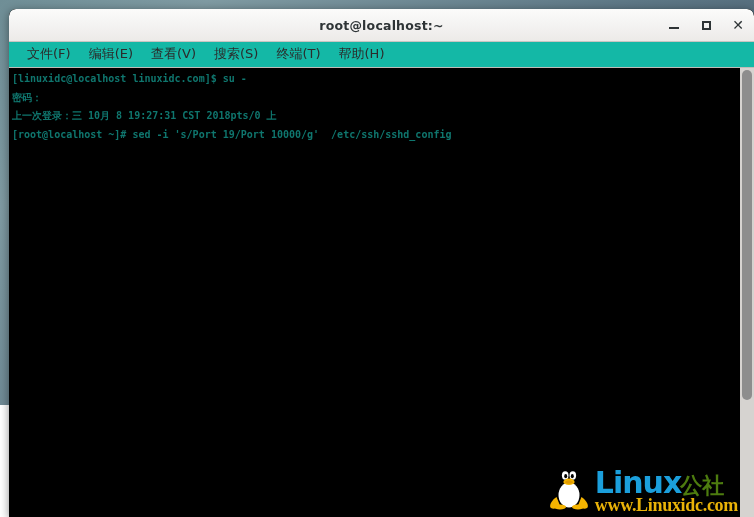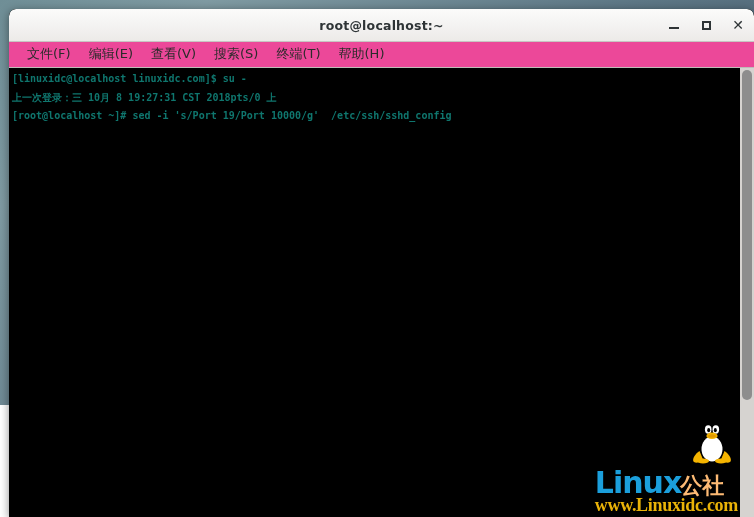--- a/index.html
+++ b/index.html
@@ -89,21 +89,21 @@
     font-size: 14px;
     font-weight: bold;
     line-height: 1;
     color: #2e3436;
   }
 
   
   #menubar {
     height: 26px;
     flex: 0 0 26px;
-    background: #ec4899;
+    background: #14b8a6;
     border-bottom: 1px solid #bfbcb8;
     display: flex;
     align-items: center;
     padding-left: 9px;
     box-sizing: border-box;
   }
   .menu-item {
     font-size: 13px;
     color: #2b2b2b;
     padding: 2px 9px 3px 9px;
@@ -153,21 +153,20 @@
   }
 
   
   #watermark {
     position: absolute;
     right: 16px;
     bottom: 2px;
     display: flex;
     align-items: flex-end;
     pointer-events: none;
-    flex-direction: column;
   }
   #tux {
     margin-right: 4px;
     margin-bottom: 1px;
   }
   #wm-text {
     display: flex;
     flex-direction: column;
     align-items: flex-start;
   }
@@ -181,21 +180,21 @@
     font-weight: bold;
     font-size: 30px;
     color: #1b9fdc;
     letter-spacing: -1px;
     line-height: 28px;
   }
   #wm-gongshe {
     font-family: "DejaVu Sans", sans-serif;
     font-weight: bold;
     font-size: 22px;
-    color: #fdba74;
+    color: #4d7c0f;
     line-height: 28px;
     margin-left: -1px;
   }
   #wm-url {
     font-family: Liberation Serif, serif;
     font-weight: bold;
     font-size: 18px;
     color: #eab308;
     line-height: 19px;
     letter-spacing: -0.3px;
@@ -229,20 +228,21 @@
       <span class="menu-item">编辑(E)</span>
       <span class="menu-item">查看(V)</span>
       <span class="menu-item">搜索(S)</span>
       <span class="menu-item">终端(T)</span>
       <span class="menu-item">帮助(H)</span>
     </div>
 
     <div id="terminal-wrap">
       <div id="terminal">
         <div class="term-line">[linuxidc@localhost linuxidc.com]$ su -</div>
+        <div class="term-line">密码：</div>
         <div class="term-line">上一次登录：三 10月 8 19:27:31 CST 2018pts/0 上</div>
         <div class="term-line">[root@localhost ~]# sed -i 's/Port 19/Port 10000/g'  /etc/ssh/sshd_config</div>
       </div>
 
       <div id="scrollbar">
         <div id="scroll-thumb"></div>
       </div>
 
       <div id="watermark">
         <span id="tux">

